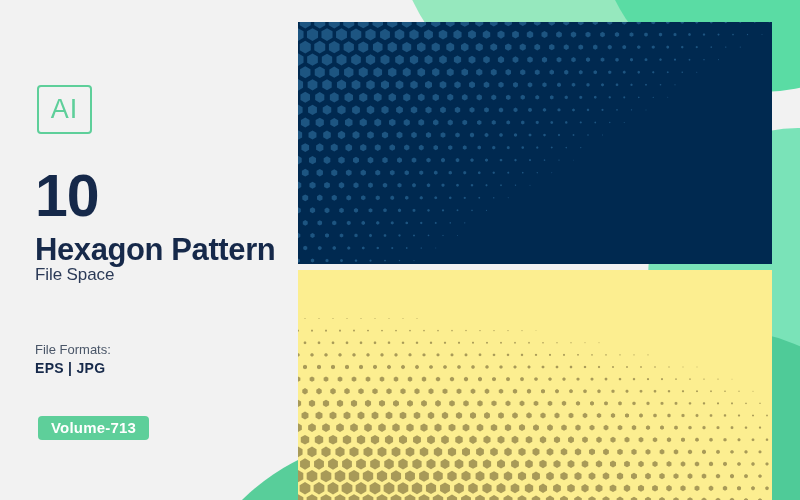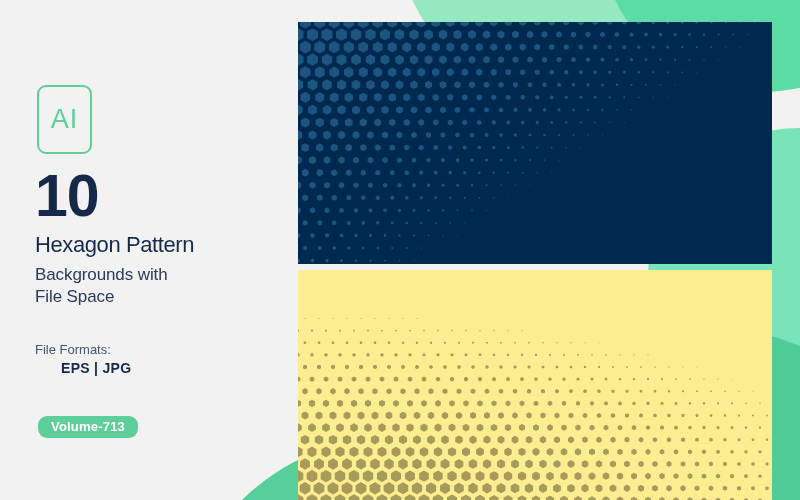--- a/index.html
+++ b/index.html
@@ -22,60 +22,59 @@
   
   .panel{position:absolute;overflow:hidden;}
   #panel-navy{ left:298px; top:22px;  width:474px; height:242px; background:#002950; }
   #panel-yellow{ left:298px; top:270px; width:474px; height:230px; background:#FCEE90; }
 
   .hexlayer{position:absolute;inset:0;}
   .hexlayer svg{display:block;}
 
   
   #ai-badge{
-    position:absolute;left:37px;top:85px;width:55px;height:69px;
-    border:2px solid #5ECF9A;border-radius:9px;
+    position:absolute;left:37px;top:85px;width:55px;height:49px;
+    border:2px solid #5ECF9A;border-radius:4px;
     display:flex;align-items:center;justify-content:center;
     box-sizing:border-box;
     text-align:center;
   }
   #ai-badge-text{
     color:#5ECF9A;font-size:27px;font-weight:400;letter-spacing:1px;
     font-family:"Liberation Sans", sans-serif;line-height:1;
   }
 
   #count{
     position:absolute;left:35px;top:167px;
     font-size:59px;font-weight:bold;color:#16294A;line-height:1;
     letter-spacing:-1px;
   }
   #title{
     position:absolute;left:35px;top:234px;
-    font-size:22px;font-weight:normal;color:#16294A;line-height:1;
+    font-size:31px;font-weight:bold;color:#16294A;line-height:1;
     letter-spacing:-0.4px;white-space:nowrap;
   }
   #subtitle{
     position:absolute;left:35px;top:264px;
     font-size:17px;font-weight:normal;color:#2B3A57;line-height:1.28;
     letter-spacing:-0.1px;
   }
   #formats-label{
     position:absolute;left:35px;top:342px;
     font-size:13px;color:#4A5668;line-height:1.2;text-align:center;
   }
   #formats-value{
     position:absolute;left:35px;top:360px;
     font-size:14px;font-weight:bold;color:#16294A;line-height:1.2;
     letter-spacing:0.3px;
-    margin-left:26px;
   }
   #volume-badge{
     position:absolute;left:38px;top:416px;
-    background:#5ECF9A;color:#FFFFFF;border-radius:9px;
-    padding:4px 13px 5px 13px;font-size:13px;font-weight:bold;
+    background:#5ECF9A;color:#FFFFFF;border-radius:4px;
+    padding:4px 13px 5px 13px;font-size:15px;font-weight:bold;
     letter-spacing:0.2px;line-height:1;
   }
 </style>
 </head>
 <body>
 
 <div id="stage">
 
   <div class="blob" id="blob-light"></div>
   <div class="blob" id="blob-mid"></div>
@@ -1131,21 +1130,20 @@
 
   <div id="ai-badge">
     <span id="ai-badge-text">AI</span>
   </div>
 
   <div id="count">10</div>
 
   <div id="title">Hexagon Pattern</div>
 
   <div id="subtitle">
-    <div>Backgrounds with</div>
     <div>File Space</div>
   </div>
 
   <div id="formats-label">File Formats:</div>
   <div id="formats-value">EPS  |  JPG</div>
 
   <div id="volume-badge">Volume-713</div>
 
 </div>
 

